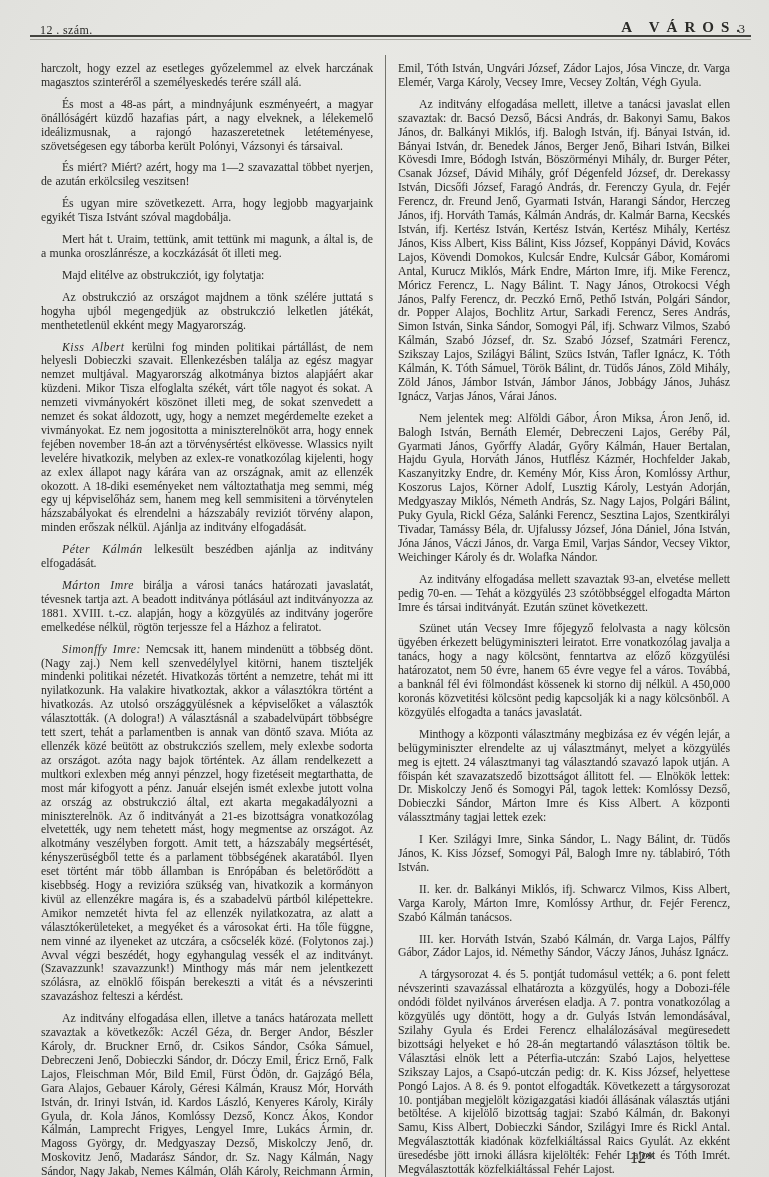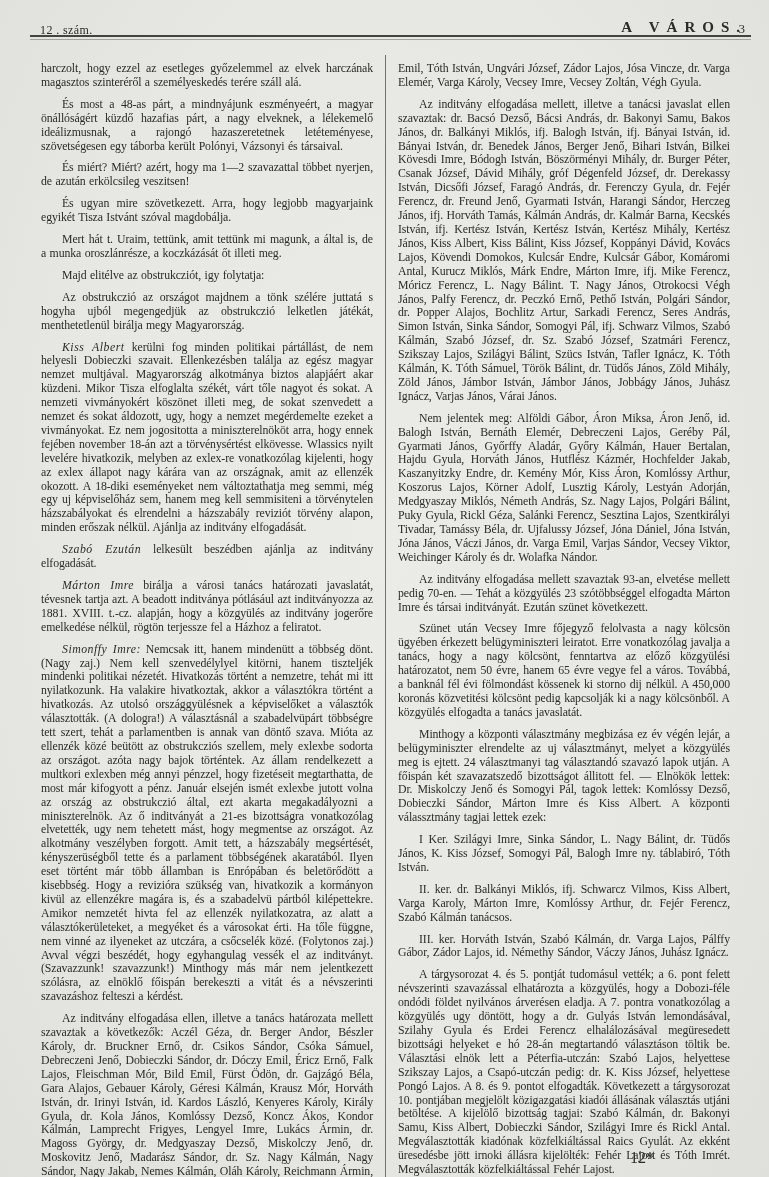--- a/index.html
+++ b/index.html
@@ -49,23 +49,23 @@
   <div class="rule2"></div>
 
   <div class="content">
     <div class="col" id="col-left">
         <p class="para">harczolt, hogy ezzel az esetleges győzelemmel az elvek harczának magasztos szinteréről a személyeskedés terére száll alá.</p>
         <p class="para indent">És most a 48-as párt, a mindnyájunk eszményeért, a magyar önállóságért küzdő hazafias párt, a nagy elveknek, a lélekemelő ideálizmusnak, a rajongó hazaszeretetnek letéteményese, szövetségesen egy táborba került Polónyi, Vázsonyi és társaival.</p>
         <p class="para indent">És miért? Miért? azért, hogy ma 1—2 szavazattal többet nyerjen, de azután erkölcsileg veszitsen!</p>
         <p class="para indent">És ugyan mire szövetkezett. Arra, hogy legjobb magyarjaink egyikét Tisza Istvánt szóval magdobálja.</p>
         <p class="para indent">Mert hát t. Uraim, tettünk, amit tettünk mi magunk, a által is, de a munka oroszlánrésze, a koczkázását őt illeti meg.</p>
         <p class="para indent">Majd elitélve az obstrukcziót, igy folytatja:</p>
-        <p class="para indent">Az obstrukczió az országot majdnem a tönk szélére juttatá s hogyha ujból megengedjük az obstrukczió lelketlen játékát, menthetetlenül birálja megy Magyarország.</p>
+        <p class="para indent">Az obstrukczió az országot majdnem a tönk szélére juttatá s hogyha ujból megengedjük az obstrukczió lelketlen játékát, menthetetlenül ekként megy Magyarország.</p>
         <p class="para indent"><strong class="lead">Kiss Albert</strong> kerülni fog minden politikai pártállást, de nem helyesli Dobieczki szavait. Ellenkezésben találja az egész magyar nemzet multjával. Magyarország alkotmánya biztos alapjáért akar küzdeni. Mikor Tisza elfoglalta székét, várt tőle nagyot és sokat. A nemzeti vivmányokért köszönet illeti meg, de sokat szenvedett a nemzet és sokat áldozott, ugy, hogy a nemzet megérdemelte ezeket a vivmányokat. Ez nem jogositotta a miniszterelnököt arra, hogy ennek fejében november 18-án azt a törvénysértést elkövesse. Wlassics nyilt levelére hivatkozik, melyben az exlex-re vonatkozólag kijelenti, hogy az exlex állapot nagy kárára van az országnak, amit az ellenzék okozott. A 18-diki eseményeket nem változtathatja meg semmi, még egy uj képviselőház sem, hanem meg kell semmisiteni a törvénytelen házszabályokat és elrendelni a házszabály reviziót törvény alapon, minden erőszak nélkül. Ajánlja az inditvány elfogadását.</p>
-        <p class="para indent"><strong class="lead">Szabó Ezután</strong> lelkesült beszédben ajánlja az inditvány elfogadását.</p>
+        <p class="para indent"><strong class="lead">Péter Kálmán</strong> lelkesült beszédben ajánlja az inditvány elfogadását.</p>
         <p class="para indent"><strong class="lead">Márton Imre</strong> birálja a városi tanács határozati javaslatát, tévesnek tartja azt. A beadott inditványa pótlásául azt inditványozza az 1881. XVIII. t.-cz. alapján, hogy a közgyülés az inditvány jogerőre emelkedése nélkül, rögtön terjessze fel a Házhoz a feliratot.</p>
         <p class="para indent"><strong class="lead">Simonffy Imre:</strong> Nemcsak itt, hanem mindenütt a többség dönt. (Nagy zaj.) Nem kell szenvedélylyel kitörni, hanem tiszteljék mindenki politikai nézetét. Hivatkozás történt a nemzetre, tehát mi itt nyilatkozunk. Ha valakire hivatkoztak, akkor a választókra történt a hivatkozás. Az utolsó országgyülésnek a képviselőket a választók választották. (A dologra!) A választásnál a szabadelvüpárt többségre tett szert, tehát a parlamentben is annak van döntő szava. Mióta az ellenzék közé beütött az obstrukcziós szellem, mely exlexbe sodorta az országot. azóta nagy bajok történtek. Az állam rendelkezett a multkori exlexben még annyi pénzzel, hogy fizetéseit megtarthatta, de most már kifogyott a pénz. Január elsején ismét exlexbe jutott volna az ország az obstrukczió által, ezt akarta megakadályozni a miniszterelnök. Az ő inditványát a 21-es bizottságra vonatkozólag elvetették, ugy nem tehetett mást, hogy megmentse az országot. Az alkotmány veszélyben forgott. Amit tett, a házszabály megsértését, kényszerüségből tette és a parlament többségének akaratából. Ilyen eset történt már több államban is Enrópában és beletörődött a kisebbség. Hogy a revizióra szükség van, hivatkozik a kormányon kivül az ellenzékre magára is, és a szabadelvü pártból kilépettekre. Amikor nemzetét hivta fel az ellenzék nyilatkozatra, az alatt a választókerületeket, a megyéket és a városokat érti. Ha tőle függne, nem vinné az ilyeneket az utczára, a csőcselék közé. (Folytonos zaj.) Avval végzi beszédét, hogy egyhangulag vessék el az inditványt. (Szavazzunk! szavazzunk!) Minthogy más már nem jelentkezett szólásra, az elnöklő főispán berekeszti a vitát és a névszerinti szavazáshoz felteszi a kérdést.</p>
         <p class="para indent">Az inditvány elfogadása ellen, illetve a tanács határozata mellett szavaztak a következők: Aczél Géza, dr. Berger Andor, Bészler Károly, dr. Bruckner Ernő, dr. Csikos Sándor, Csóka Sámuel, Debreczeni Jenő, Dobieczki Sándor, dr. Dóczy Emil, Éricz Ernő, Falk Lajos, Fleischman Mór, Bild Emil, Fürst Ödön, dr. Gajzágó Béla, Gara Alajos, Gebauer Károly, Géresi Kálmán, Krausz Mór, Horváth István, dr. Irinyi István, id. Kardos László, Kenyeres Károly, Király Gyula, dr. Kola János, Komlóssy Dezső, Koncz Ákos, Kondor Kálmán, Lamprecht Frigyes, Lengyel Imre, Lukács Ármin, dr. Magoss György, dr. Medgyaszay Dezső, Miskolczy Jenő, dr. Moskovitz Jenő, Madarász Sándor, dr. Sz. Nagy Kálmán, Nagy Sándor, Nagy Jakab, Nemes Kálmán, Oláh Károly, Reichmann Ármin, Rickl Antal, Roncsik Lajos, Rósenfeld Salamon, dr. Róthschnek V. Emil, dr. Sárváry Gyula, Serli Ede, Simonffy Imre, Szabó István, Szabó Kálmán tanácsnok, Szabó Lajos, dr. Szántó Sámuel, dr. Széll Kálmán, Szentesi János, Szilágyi Imre, dr. Tóby Elek, dr. Tóth</p>
       </div>
     <div class="divider"></div>
     <div class="col" id="col-right">
         <p class="para">Emil, Tóth István, Ungvári József, Zádor Lajos, Jósa Vincze, dr. Varga Elemér, Varga Károly, Vecsey Imre, Vecsey Zoltán, Végh Gyula.</p>
         <p class="para indent">Az inditvány elfogadása mellett, illetve a tanácsi javaslat ellen szavaztak: dr. Bacsó Dezső, Bácsi András, dr. Bakonyi Samu, Bakos János, dr. Balkányi Miklós, ifj. Balogh István, ifj. Bányai István, id. Bányai István, dr. Benedek János, Berger Jenő, Bihari István, Bilkei Kövesdi Imre, Bódogh István, Böszörményi Mihály, dr. Burger Péter, Csanak József, Dávid Mihály, gróf Dégenfeld József, dr. Derekassy István, Dicsőfi József, Faragó András, dr. Ferenczy Gyula, dr. Fejér Ferencz, dr. Freund Jenő, Gyarmati István, Harangi Sándor, Herczeg János, ifj. Horváth Tamás, Kálmán András, dr. Kalmár Barna, Kecskés István, ifj. Kertész István, Kertész István, Kertész Mihály, Kertész János, Kiss Albert, Kiss Bálint, Kiss József, Koppányi Dávid, Kovács Lajos, Kövendi Domokos, Kulcsár Endre, Kulcsár Gábor, Komáromi Antal, Kurucz Miklós, Márk Endre, Márton Imre, ifj. Mike Ferencz, Móricz Ferencz, L. Nagy Bálint. T. Nagy János, Otrokocsi Végh János, Palfy Ferencz, dr. Peczkó Ernő, Pethő István, Polgári Sándor, dr. Popper Alajos, Bochlitz Artur, Sarkadi Ferencz, Seres András, Simon István, Sinka Sándor, Somogyi Pál, ifj. Schwarz Vilmos, Szabó Kálmán, Szabó József, dr. Sz. Szabó József, Szatmári Ferencz, Szikszay Lajos, Szilágyi Bálint, Szücs István, Tafler Ignácz, K. Tóth Kálmán, K. Tóth Sámuel, Török Bálint, dr. Tüdős János, Zöld Mihály, Zöld János, Jámbor István, Jámbor János, Jobbágy János, Juhász Ignácz, Varjas János, Várai János.</p>
         <p class="para indent">Nem jelentek meg: Alföldi Gábor, Áron Miksa, Áron Jenő, id. Balogh István, Bernáth Elemér, Debreczeni Lajos, Geréby Pál, Gyarmati János, Győrffy Aladár, Győry Kálmán, Hauer Bertalan, Hajdu Gyula, Horváth János, Hutflész Kázmér, Hochfelder Jakab, Kaszanyitzky Endre, dr. Kemény Mór, Kiss Áron, Komlóssy Arthur, Koszorus Lajos, Körner Adolf, Lusztig Károly, Lestyán Adorján, Medgyaszay Miklós, Németh András, Sz. Nagy Lajos, Polgári Bálint, Puky Gyula, Rickl Géza, Salánki Ferencz, Sesztina Lajos, Szentkirályi Tivadar, Tamássy Béla, dr. Ujfalussy József, Jóna Dániel, Jóna István, Jóna János, Váczi János, dr. Varga Emil, Varjas Sándor, Vecsey Viktor, Weichinger Károly és dr. Wolafka Nándor.</p>
         <p class="para indent">Az inditvány elfogadása mellett szavaztak 93-an, elvetése mellett pedig 70-en. — Tehát a közgyülés 23 szótöbbséggel elfogadta Márton Imre és társai inditványát. Ezután szünet következett.</p>

